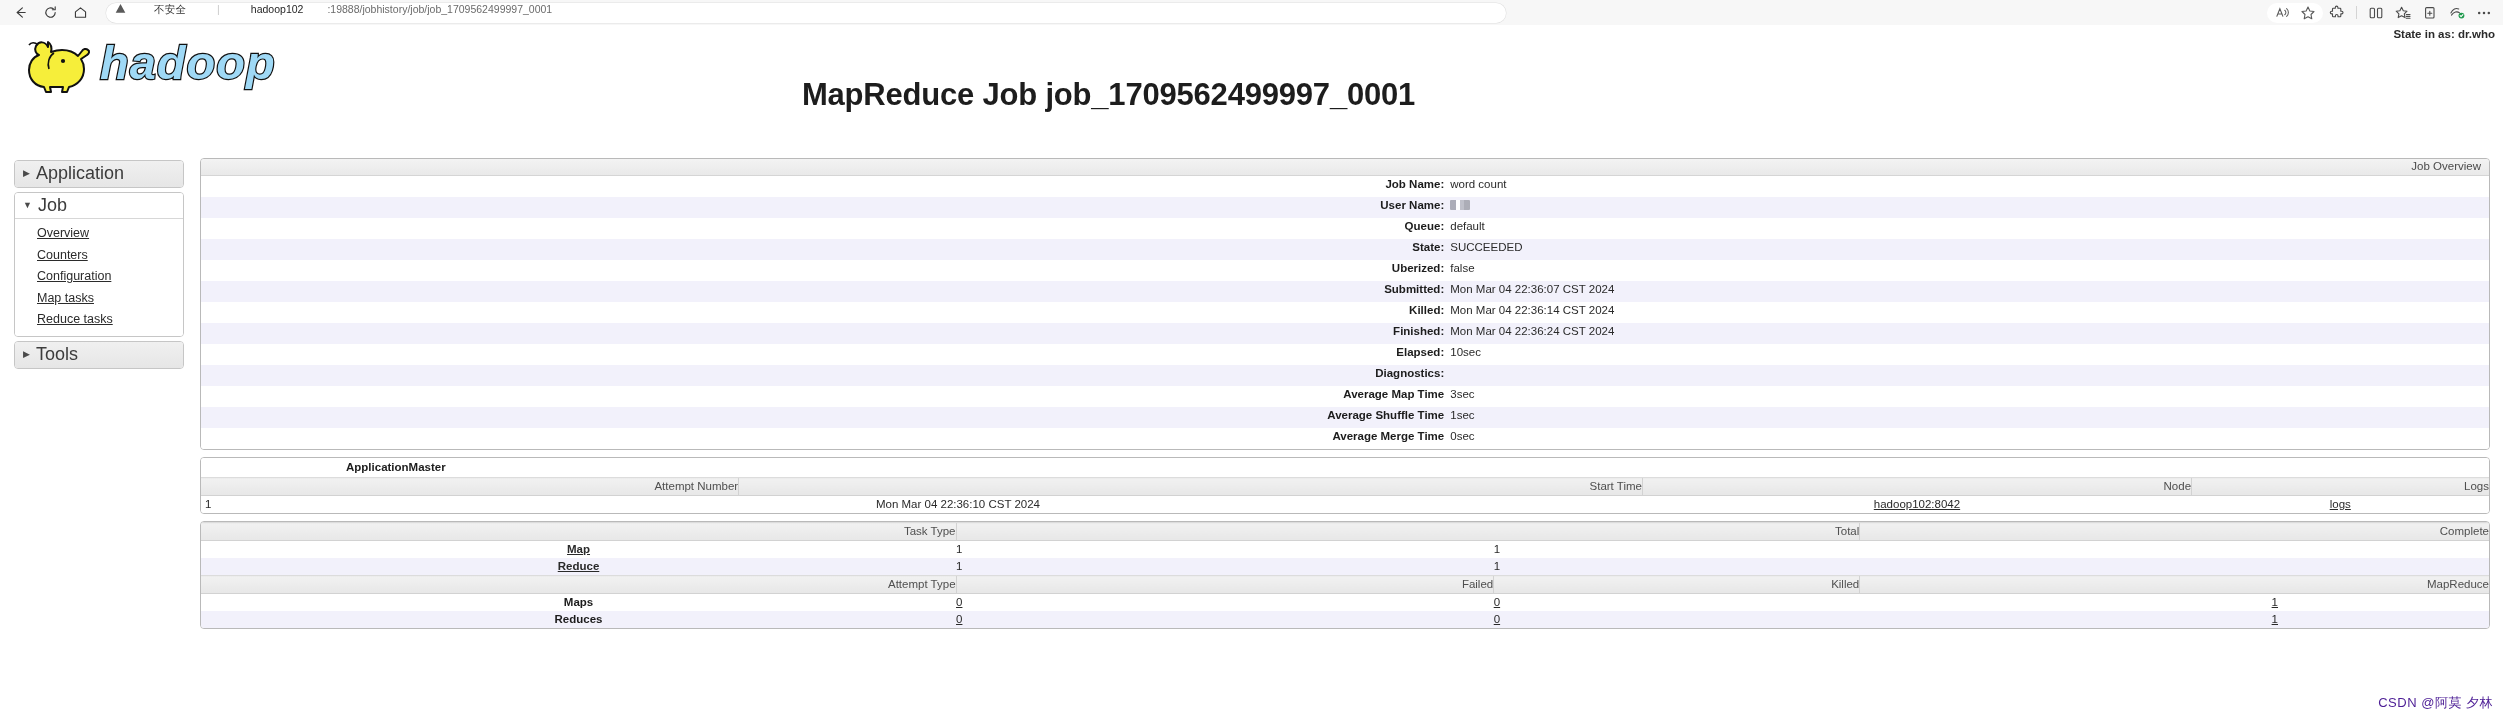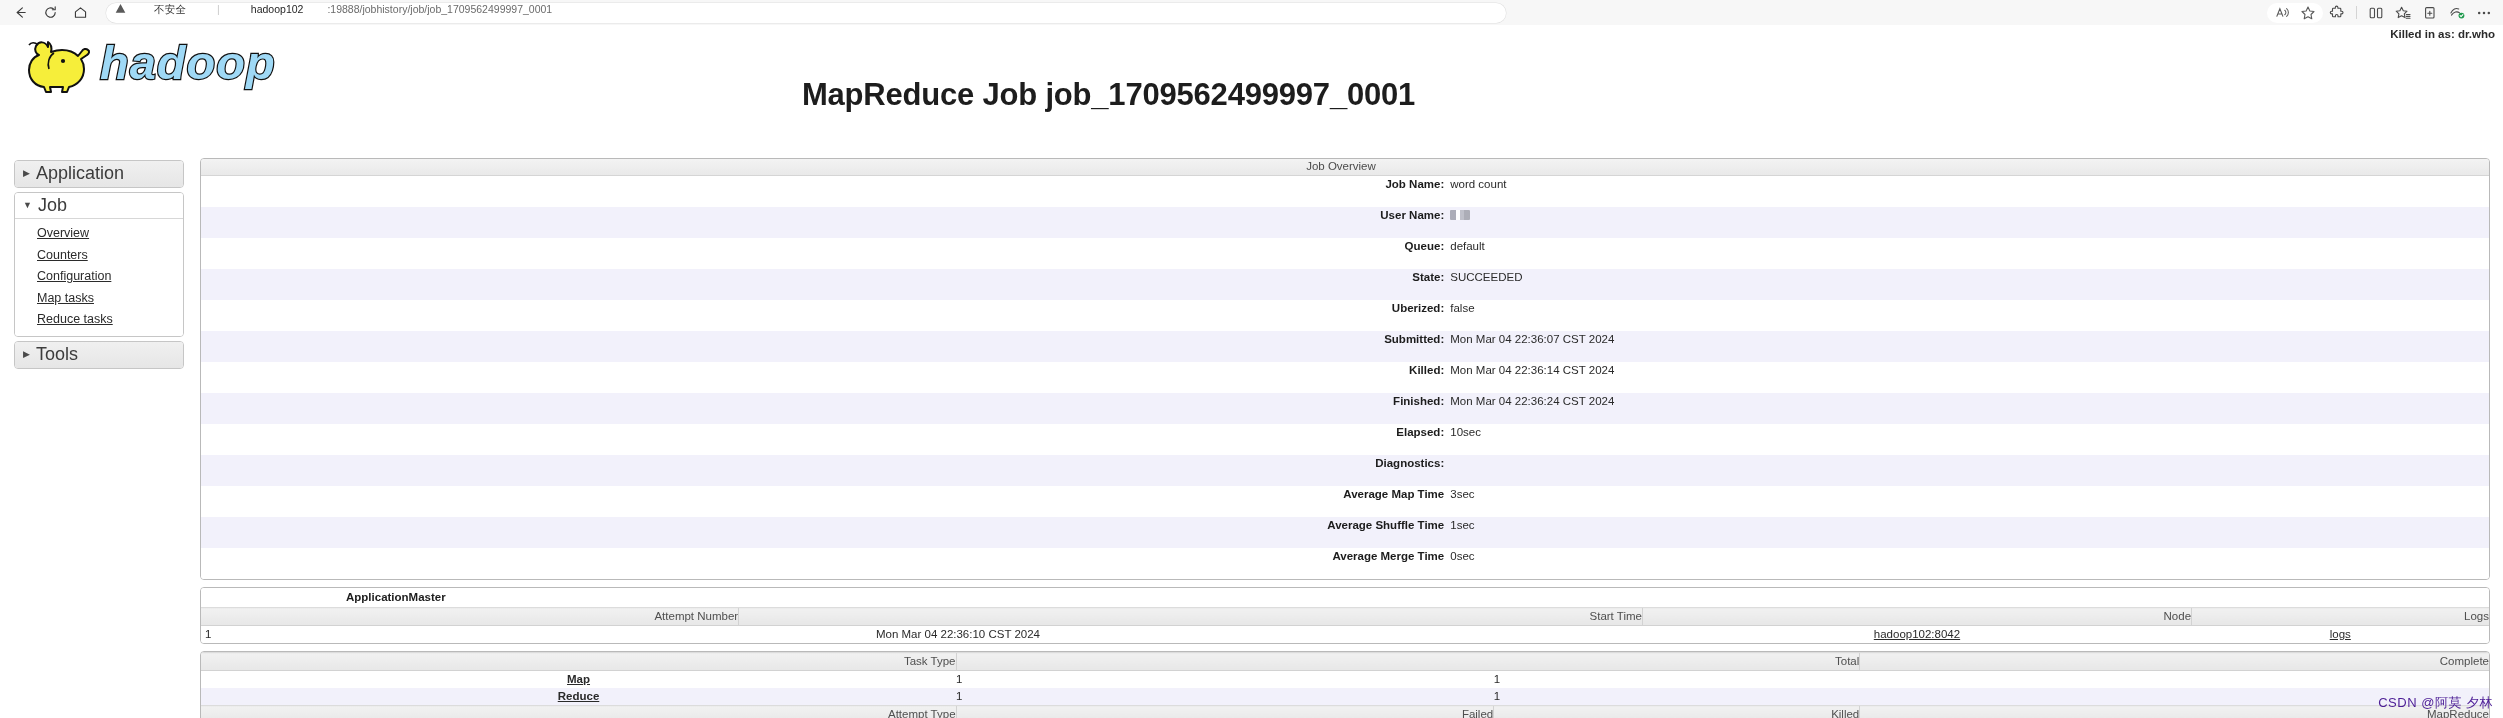--- a/index.html
+++ b/index.html
@@ -144,26 +144,26 @@
     background: #ffffff;
     margin-bottom: 7px;
     overflow: hidden;
   }
   .panel-cap {
     background: linear-gradient(#f3f3f3, #e9e9e9);
     border-bottom: 1px solid #d5d5d5;
     height: 17px;
     font-size: 11.5px;
     color: #4b4b4b;
-    text-align: center;
+    text-align: right;
     padding: 1px 8px 0 0;
   }
 
   table { border-collapse: collapse; width: 100%; }
-  .ov-row td { font-size: 11.5px; padding: 2px 0 17px 0; height: 13.6px; }
+  .ov-row td { font-size: 11.5px; padding: 2px 0 7px 0; height: 13.6px; }
   .ov-row:nth-child(odd) { background: #ffffff; }
   .ov-row:nth-child(even) { background: #f2f1fb; }
   td.ov-key {
     width: 54.6%;
     text-align: right;
     font-weight: 700;
     color: #1c1c1c;
     padding-right: 6px;
     white-space: nowrap;
   }
@@ -311,21 +311,21 @@
         <circle cx="3.2" cy="8" r="1.25"></circle>
           <circle cx="8" cy="8" r="1.25"></circle>
           <circle cx="12.8" cy="8" r="1.25"></circle>
       </svg>
     </div>
   </div>
 </div>
 
 <div class="page">
 
-  <div class="logged-in">Killed in as: dr.who</div>
+  <div class="logged-in">State in as: dr.who</div>
 
   <div class="logo-box">
     <svg width="300" height="62" viewBox="0 0 300 62">
       <g>
         <path d="M34 16 c-3 -6 -9 -6 -12 -1 c-2 4 0 8 3 9 c-6 2 -10 8 -10 15 c0 9 6 16 15 17 l2 5 h5 l-1 -5 h13 l-1 5 h5 l2 -5 c9 -2 15 -9 15 -18 c0 -4 -1 -7 -3 -10 l6 -4 c2 -1 3 -4 1 -5 c-2 -2 -5 -1 -6 1 l-4 5 c-4 -4 -10 -6 -16 -6 c-4 0 -8 1 -11 2 c1 -4 0 -8 -3 -10 Z" fill="#f6ee3a" stroke="#111111" stroke-width="2" stroke-linejoin="round"></path>
         <path d="M24 14 c-3 -3 -7 -3 -9 0" fill="none" stroke="#111111" stroke-width="1.6"></path>
         <circle cx="49" cy="30" r="2.1" fill="#111111"></circle>
         <path d="M40 22 c-5 3 -7 10 -5 16" fill="none" stroke="#111111" stroke-width="1.6"></path>
       </g>
       <g>

